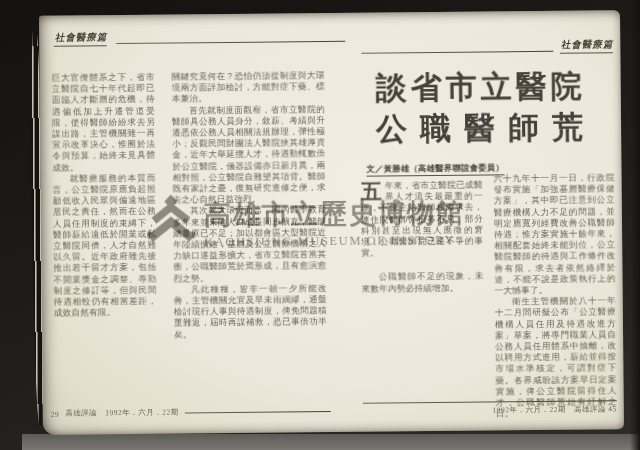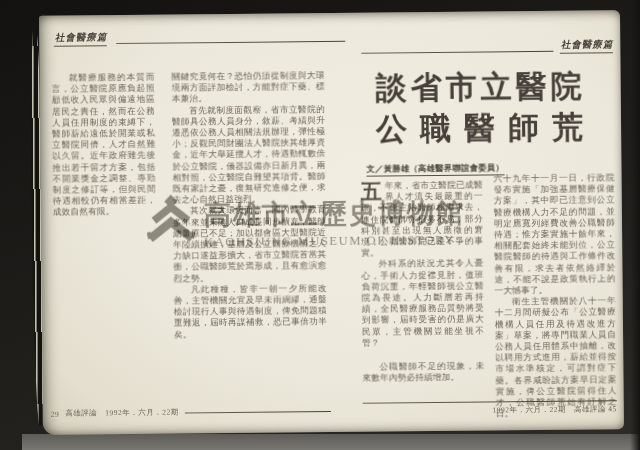--- a/index.html
+++ b/index.html
@@ -98,20 +98,21 @@
 
   <div class="paper">
 
     <div class="hdr-row" style="left:16px; top:16px; width:290px;">
       <span class="sec-header">社會醫療篇</span>
       <div class="rule"></div>
     </div>
 
     <div class="body" style="left:12px; top:57px; width:282px; height:330px; gap:17px;">
       <div class="col" style="width:103px;">
+        <p class="cont">巨大官僚體系之下，省市立醫院自七十年代起即已面臨人才斷層的危機，待遇偏低加上升遷管道受限，使得醫師紛紛求去另謀出路，主管機關雖一再宣示改革決心，惟囿於法令與預算，始終未見具體成效。</p>
         <p>就醫療服務的本質而言，公立醫院原應負起照顧低收入民眾與偏遠地區居民之責任，然而在公務人員任用制度的束縛下，醫師薪給遠低於開業或私立醫院同儕，人才自然難以久留。近年政府雖先後推出若干留才方案，包括不開業獎金之調整、專勤制度之修訂等，但與民間待遇相較仍有相當差距，成效自然有限。</p>
       </div>
       <div class="col" style="width:153px;">
         <p class="cont">關鍵究竟何在？恐怕仍須從制度與大環境兩方面詳加檢討，方能對症下藥、標本兼治。</p>
         <p>首先就制度面觀察，省市立醫院的醫師具公務人員身分，敘薪、考績與升遷悉依公務人員相關法規辦理，彈性極小；反觀民間財團法人醫院挾其雄厚資金，近年大舉延攬人才，待遇動輒數倍於公立醫院，儀器設備亦日新月異，兩相對照，公立醫院自難望其項背。醫師既有家計之憂，復無研究進修之便，求去之心自然日益強烈。</p>
         <p>其次就大環境而言，國內醫學教育多年來並未隨人口成長同步擴充，醫師總量原已不足；加以都會區大型醫院近年陸續擴建，基層及公立醫療機構之人力缺口遂益形擴大，省市立醫院首當其衝，公職醫師荒於焉形成，且有愈演愈烈之勢。</p>
         <p>凡此種種，皆非一朝一夕所能改善，主管機關允宜及早未雨綢繆，通盤檢討現行人事與待遇制度，俾免問題積重難返，屆時再謀補救，恐已事倍功半矣。</p>
       </div>
     </div>
 
@@ -131,21 +132,20 @@
       <span class="l2">公職醫師荒</span>
     </div>
 
     <span class="byline">文／黃勝雄（高雄醫界聯誼會委員）</span>
 
     <div class="body" style="left:320px; top:168px; width:254px; height:226px; gap:11px;">
       <div class="col" style="width:122px;">
         <p class="cont">
           <span class="dropcap">五</span><span>年來，省市立醫院已成醫界人才流失最嚴重的一環，不僅主治醫師相繼求去，連住院醫師亦招募不易，部分科別甚至出現無人應徵的窘境，公職醫師荒已是不爭的事實。</span>
         </p>
-        <p>外科系的狀況尤其令人憂心，手術人力捉襟見肘，值班負荷沉重，年輕醫師視公立醫院為畏途。人力斷層若再持續，全民醫療服務品質勢將受到影響，屆時受害的仍是廣大民眾，主管機關豈能坐視不管？</p>
         <p class="gap">公職醫師不足的現象，未來數年內勢必持續增加。</p>
       </div>
       <div class="col" style="width:121px; margin-top:-6px;">
         <p class="cont">六十九年十一月一日，行政院發布實施「加強基層醫療保健方案」，其中即已注意到公立醫療機構人力不足的問題，並明定應寬列經費改善公職醫師待遇；惟方案實施十餘年來，相關配套始終未能到位，公立醫院醫師的待遇與工作條件改善有限，求去者依然絡繹於途，不能不說是政策執行上的一大憾事了。</p>
         <p>衛生主管機關於八十一年十二月間研擬公布「公立醫療機構人員任用及待遇改進方案」草案，將專門職業人員自公務人員任用體系中抽離，改以聘用方式進用，薪給並得按市場水準核定，可謂對症下藥。各界咸盼該方案早日定案實施，俾公立醫院留得住人才，公職醫師荒始有紓解之日。</p>
       </div>
     </div>
 
     <div class="footer f-right">
       <div class="rule"></div>

